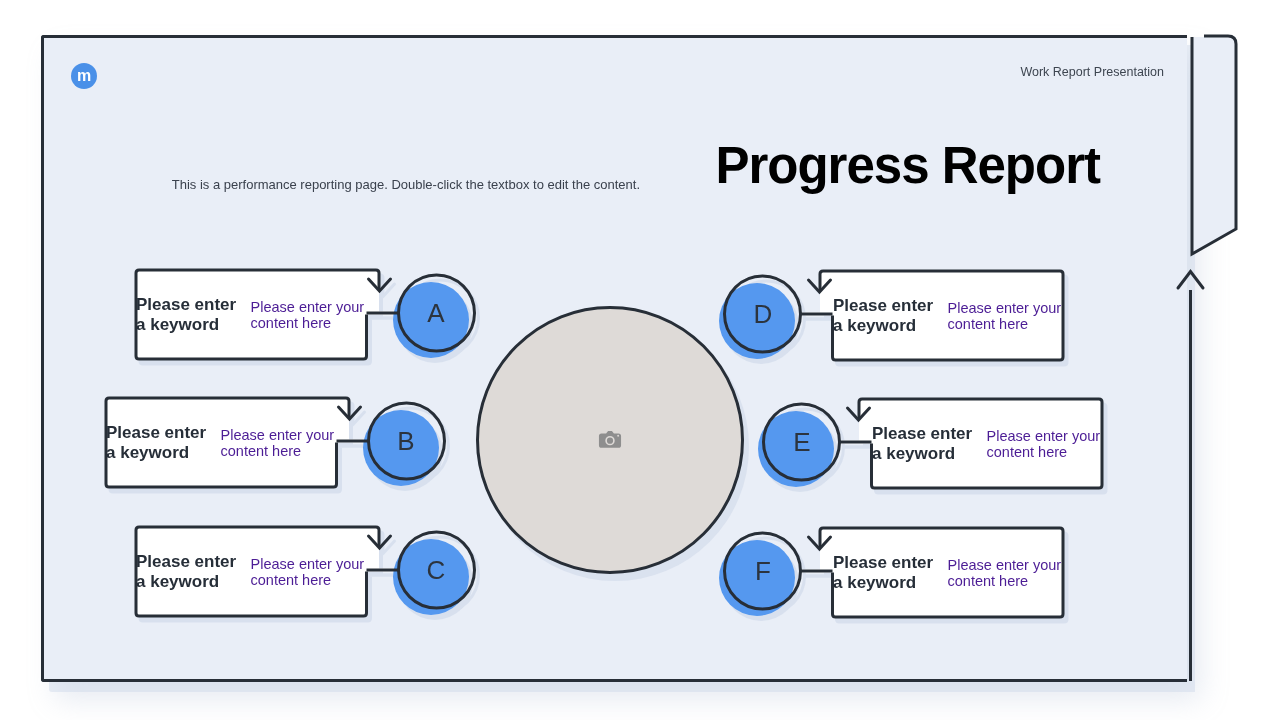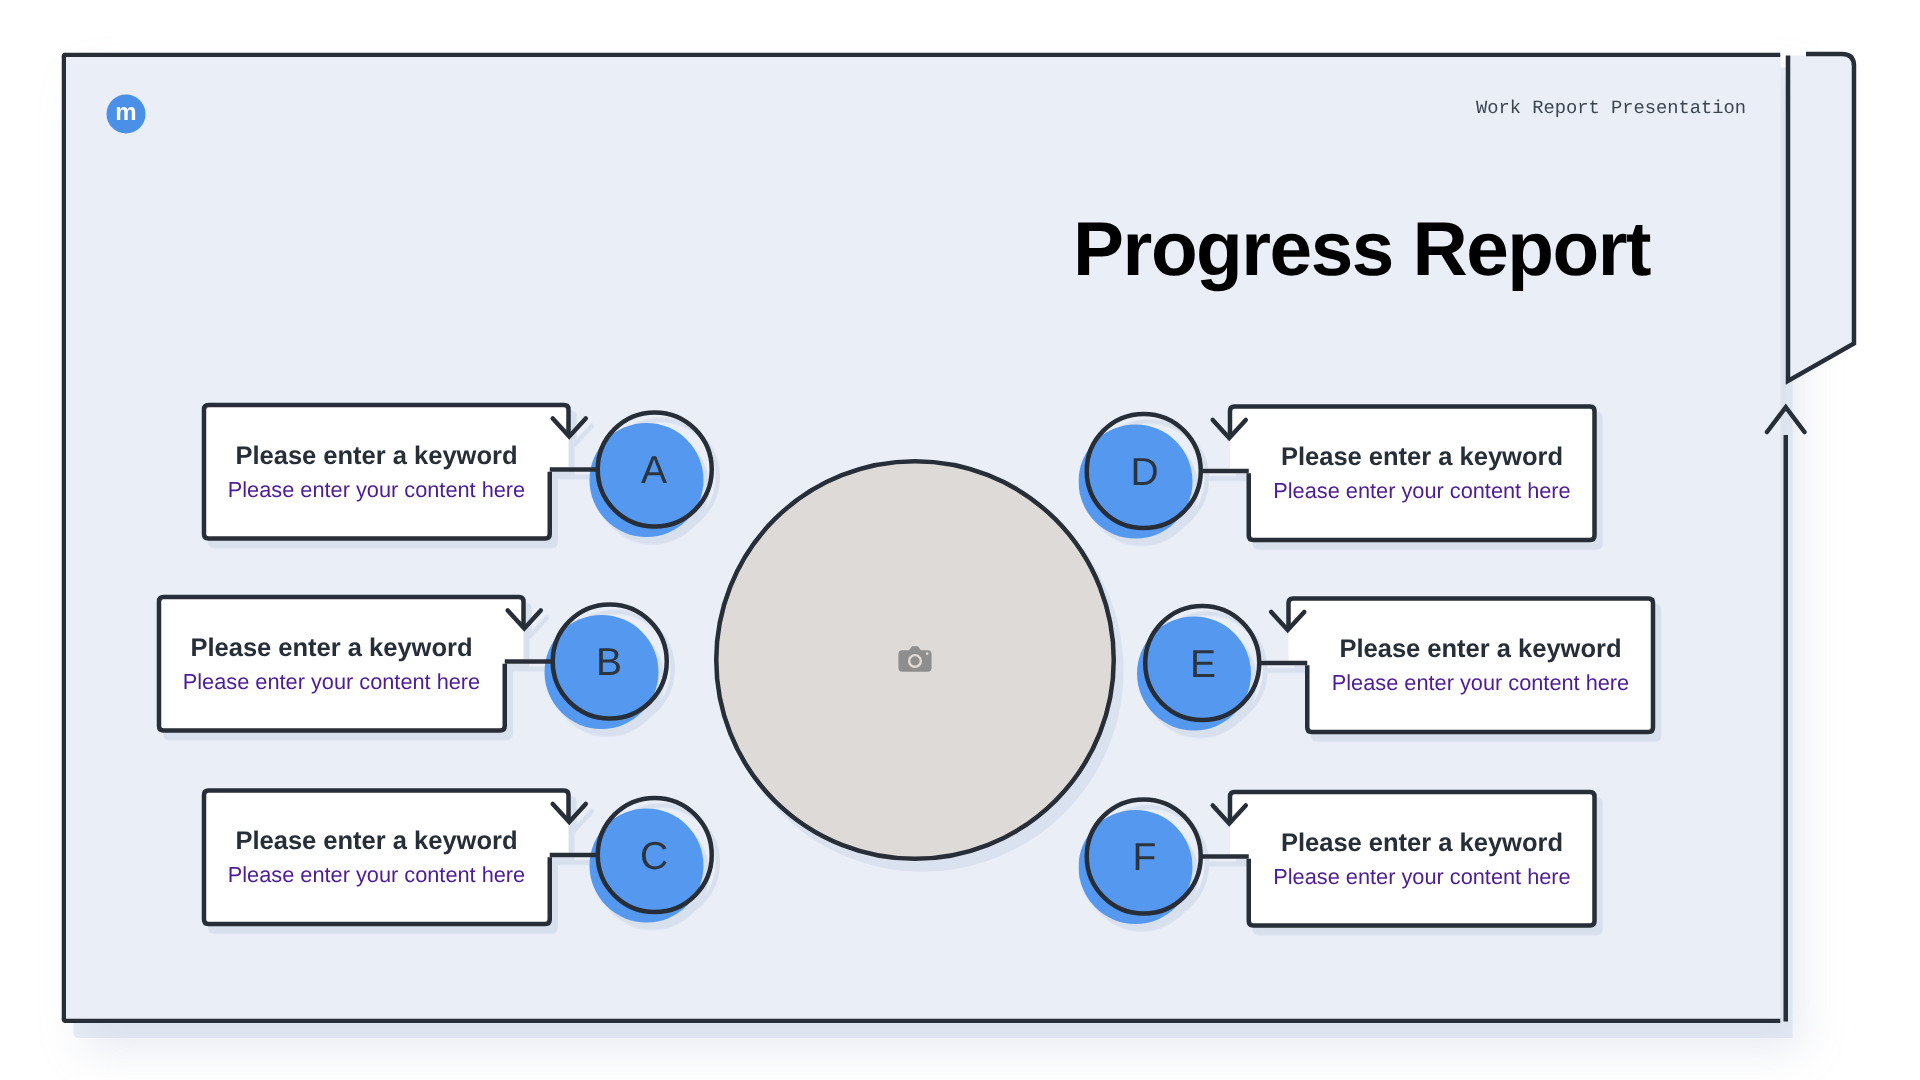--- a/index.html
+++ b/index.html
@@ -15,41 +15,41 @@
     border-radius:3px 0 0 3px;
     box-shadow:8px 10px 0 rgba(203,214,232,0.45), 14px 18px 28px rgba(160,175,205,0.25);
   }
   .logo{
     position:absolute;left:71px;top:63px;width:26px;height:26px;border-radius:50%;
     background:#4a90e8;color:#ffffff;display:flex;align-items:center;justify-content:center;
     font-size:16px;font-weight:bold;line-height:1;
   }
   .header-right{
     position:absolute;top:65px;right:116px;
-    font-size:12.5px;color:#3d4550;font-family:Liberation Mono, monospace;
+    font-size:12.5px;color:#3d4550;
   }
   .headings{
     position:absolute;top:132px;right:180px;text-align:right;
   }
   .section-label{
     font-size:20px;font-weight:bold;color:#2e3640;letter-spacing:-0.2px;
   }
   .main-title{
     font-size:51px;font-weight:bold;color:#000000;letter-spacing:-1px;margin-top:4px;
   }
   .description{
     position:absolute;top:176px;right:640px;text-align:right;
     font-size:13px;line-height:18.5px;color:#3a414d;white-space:nowrap;
   }
   .item{position:absolute;width:352px;height:125px;}
   .item svg{position:absolute;left:0;top:0;
     filter:drop-shadow(4px 5px 0 rgba(203,214,232,0.55));}
   .item .textbox{
     position:absolute;top:12px;width:230px;height:89px;
-    display:flex;flex-direction:column;align-items:center;justify-content:center;gap:5px;
+    display:flex;align-items:center;justify-content:center;gap:5px;
   }
   .item.left .textbox{left:8px;}
   .item.right .textbox{left:114px;}
   .kw-title{font-size:17px;font-weight:bold;color:#262e38;}
   .kw-sub{font-size:14.5px;color:#4c1d95;}
   .letter{
     position:absolute;top:35px;width:40px;height:40px;
     display:flex;align-items:center;justify-content:center;
     font-size:26px;font-weight:500;color:#2c343e;
   }
@@ -81,20 +81,21 @@
   <span>m</span>
 </div>
 
 <div class="header-right">Work Report Presentation</div>
 
 <div class="headings">
   <div class="main-title">Progress Report</div>
 </div>
 
 <div class="description">
+  <div>This is a performance reporting page. Double-click the textbox to edit the content.</div>
 </div>
 
 <div class="center-circle">
   <svg width="26" height="22" viewBox="0 0 40 32">
     <path d="M7,6 h7 l3,-4 h6 l3,4 h7 a4,4 0 0 1 4,4 v14 a4,4 0 0 1 -4,4 h-26 a4,4 0 0 1 -4,-4 v-14 a4,4 0 0 1 4,-4 z" fill="#8e8e8e"></path>
     <circle cx="20" cy="17" r="6" fill="none" stroke="#dedad7" stroke-width="2.5"></circle>
     <circle cx="32.5" cy="9.5" r="1.4" fill="#dedad7"></circle>
   </svg>
 </div>
 

